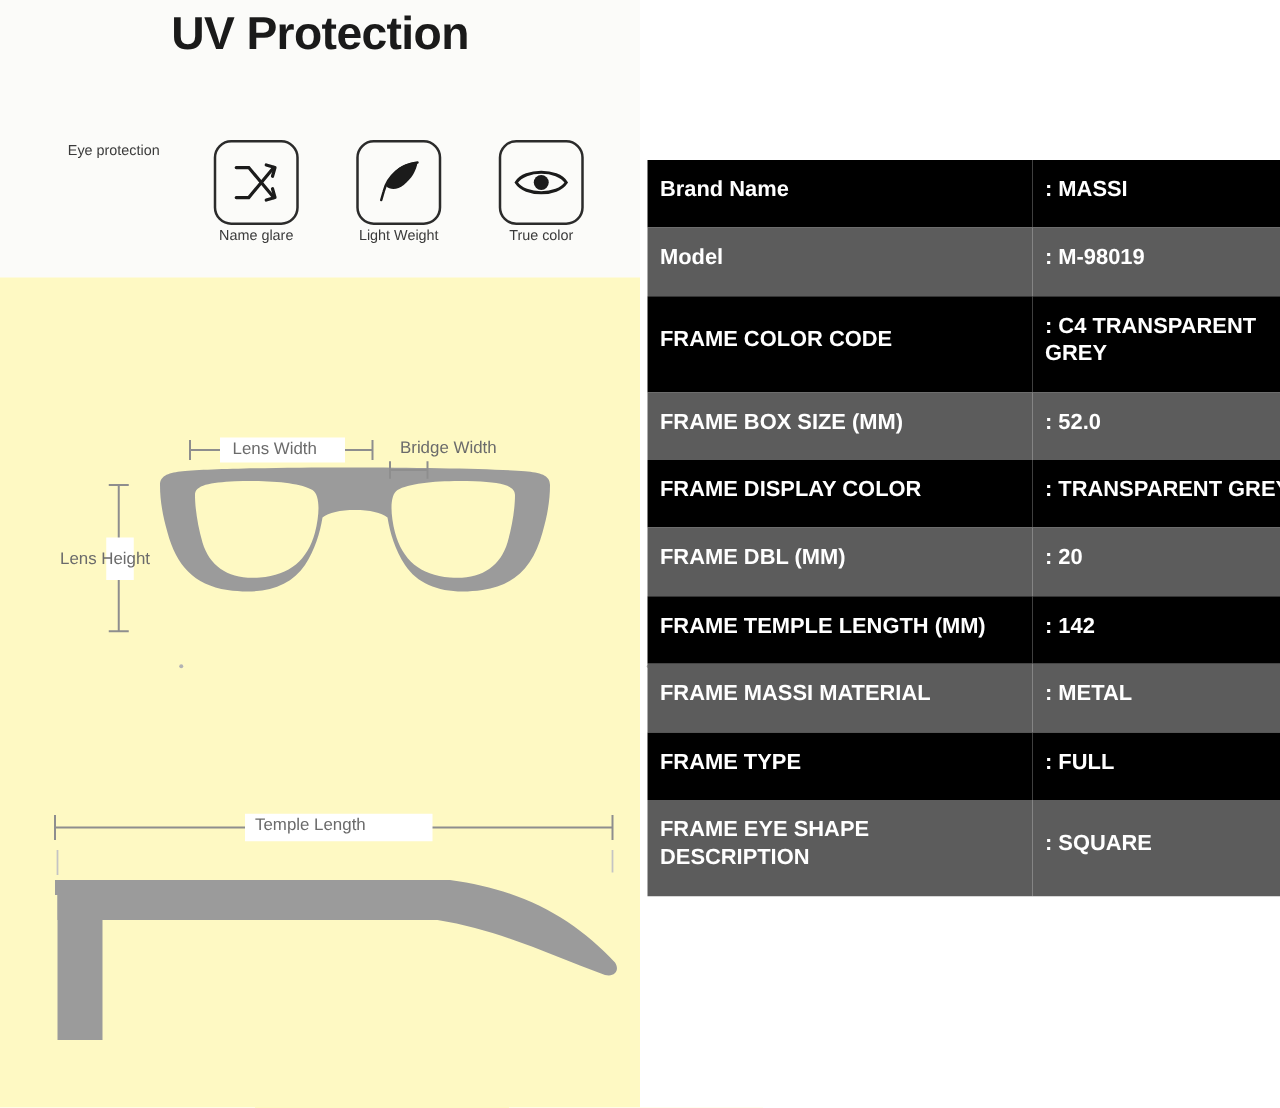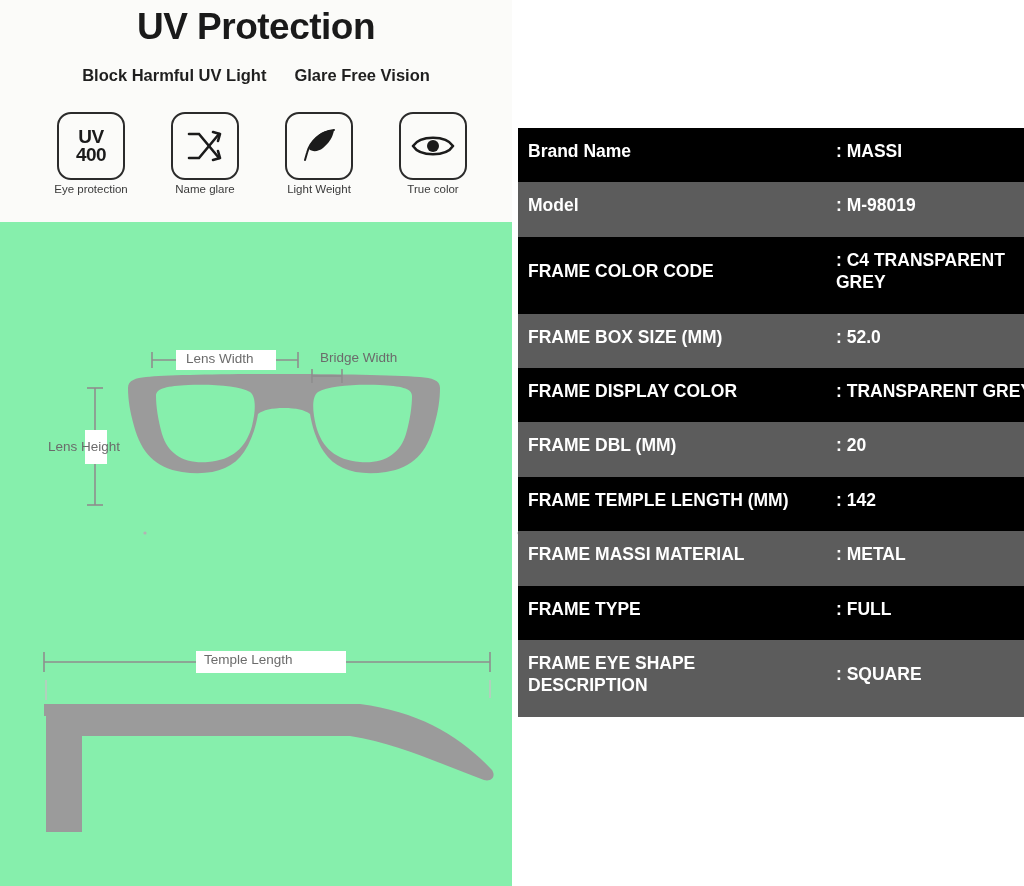--- a/index.html
+++ b/index.html
@@ -15,21 +15,21 @@
     overflow: hidden;
   }
 
   
   #left-panel {
     position: absolute;
     left: 0;
     top: 0;
     width: 512px;
     height: 886px;
-    background: #86efac;
+    background: #fef9c3;
   }
 
   
   #uv-block {
     position: absolute;
     left: 0;
     top: 0;
     width: 512px;
     height: 222px;
     background: #fbfbf9;
@@ -144,34 +144,24 @@
   #spec-table td.col-value { width: 220px; }
 </style>
 </head>
 <body>
 
 <div id="left-panel">
 
   <div id="uv-block">
     <div id="uv-title">UV Protection</div>
 
-    <div id="uv-subtitle-row">
-      <span>Block Harmful UV Light</span>
-      <span>Glare Free Vision</span>
-    </div>
 
     <div id="uv-icons">
 
       <div class="uv-item">
-        <div class="uv-icon-box">
-          <div style="text-align:center;">
-            <div class="uv400-text">UV</div>
-            <div class="uv400-text">400</div>
-          </div>
-        </div>
         <div class="uv-caption">Eye protection</div>
       </div>
 
       <div class="uv-item">
         <div class="uv-icon-box">
           <svg width="40" height="40" viewBox="0 0 40 40">
             <path d="M4 8 L14 8 L34 32" stroke="#1b1b1b" stroke-width="2.6" fill="none" stroke-linecap="round"></path>
             <path d="M4 32 L14 32 L34 8" stroke="#1b1b1b" stroke-width="2.6" fill="none" stroke-linecap="round"></path>
             <path d="M28 6 L35 8 L33 15" stroke="#1b1b1b" stroke-width="2.6" fill="none" stroke-linecap="round" stroke-linejoin="round"></path>
             <path d="M28 34 L35 32 L33 25" stroke="#1b1b1b" stroke-width="2.6" fill="none" stroke-linecap="round" stroke-linejoin="round"></path>

